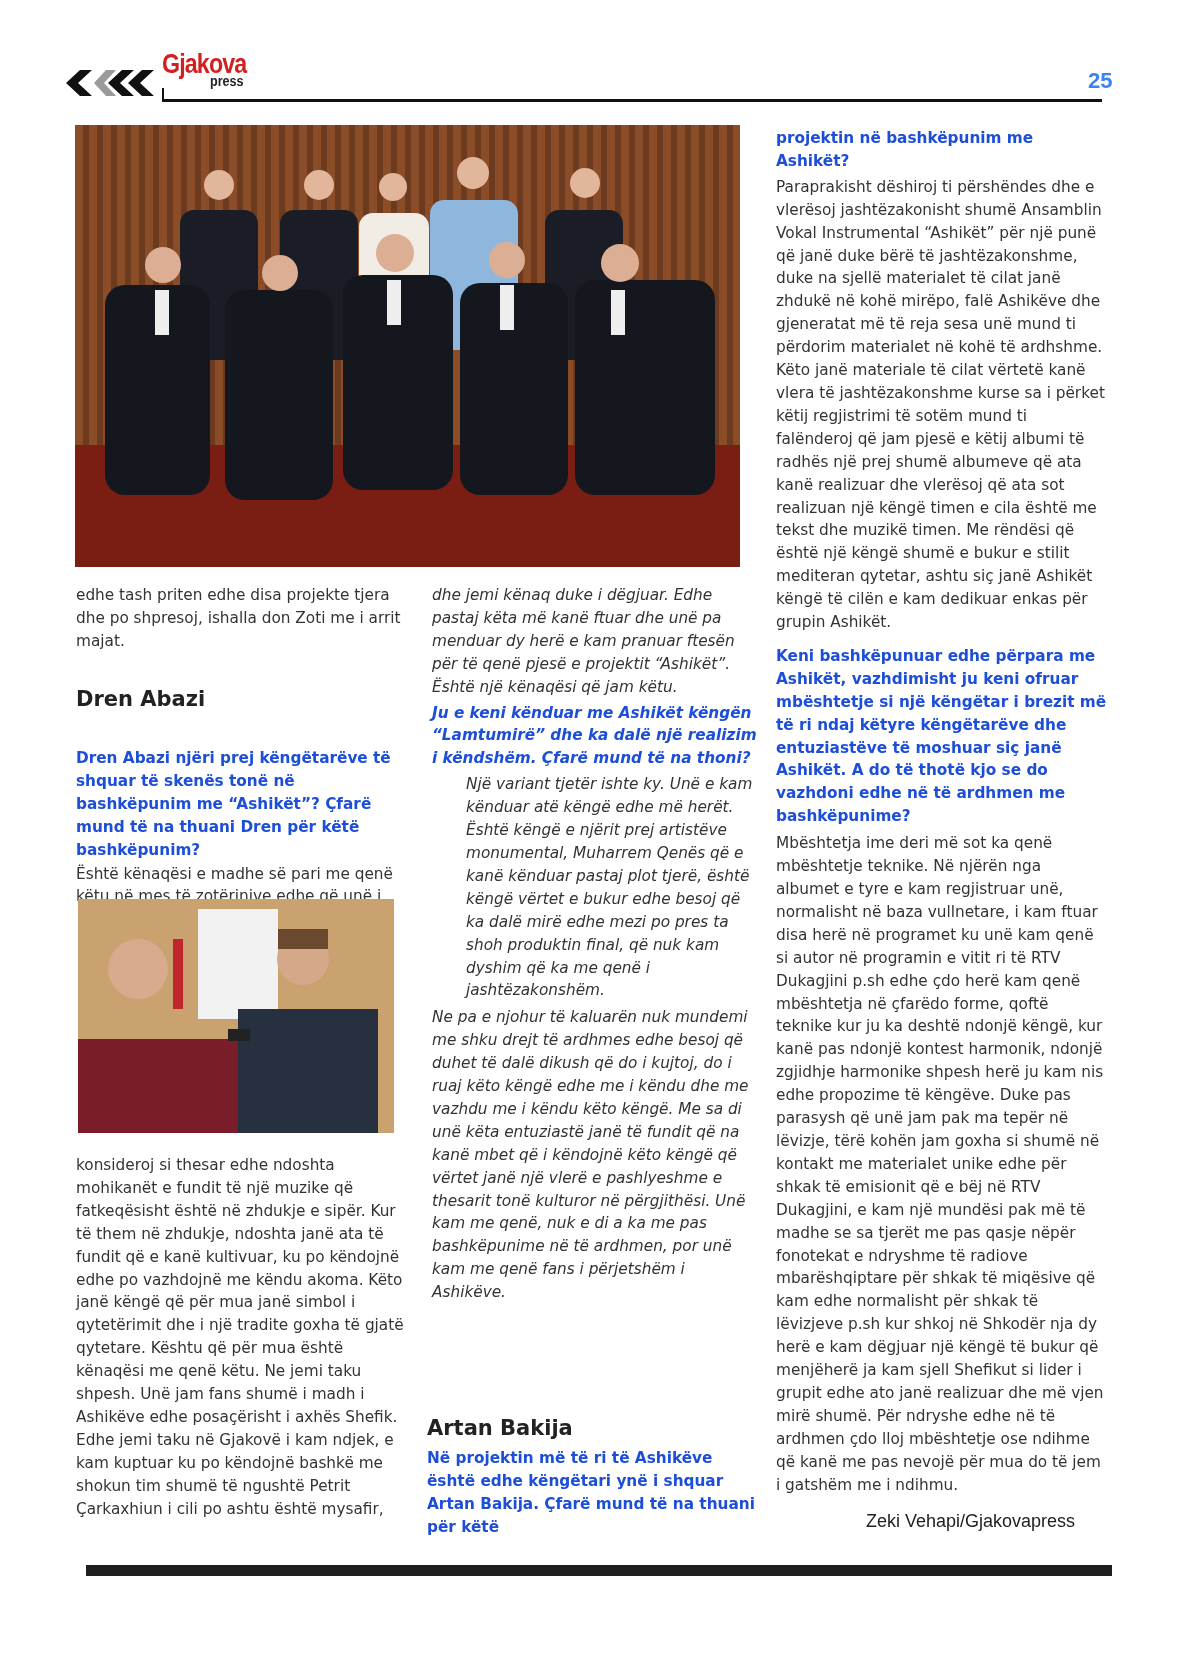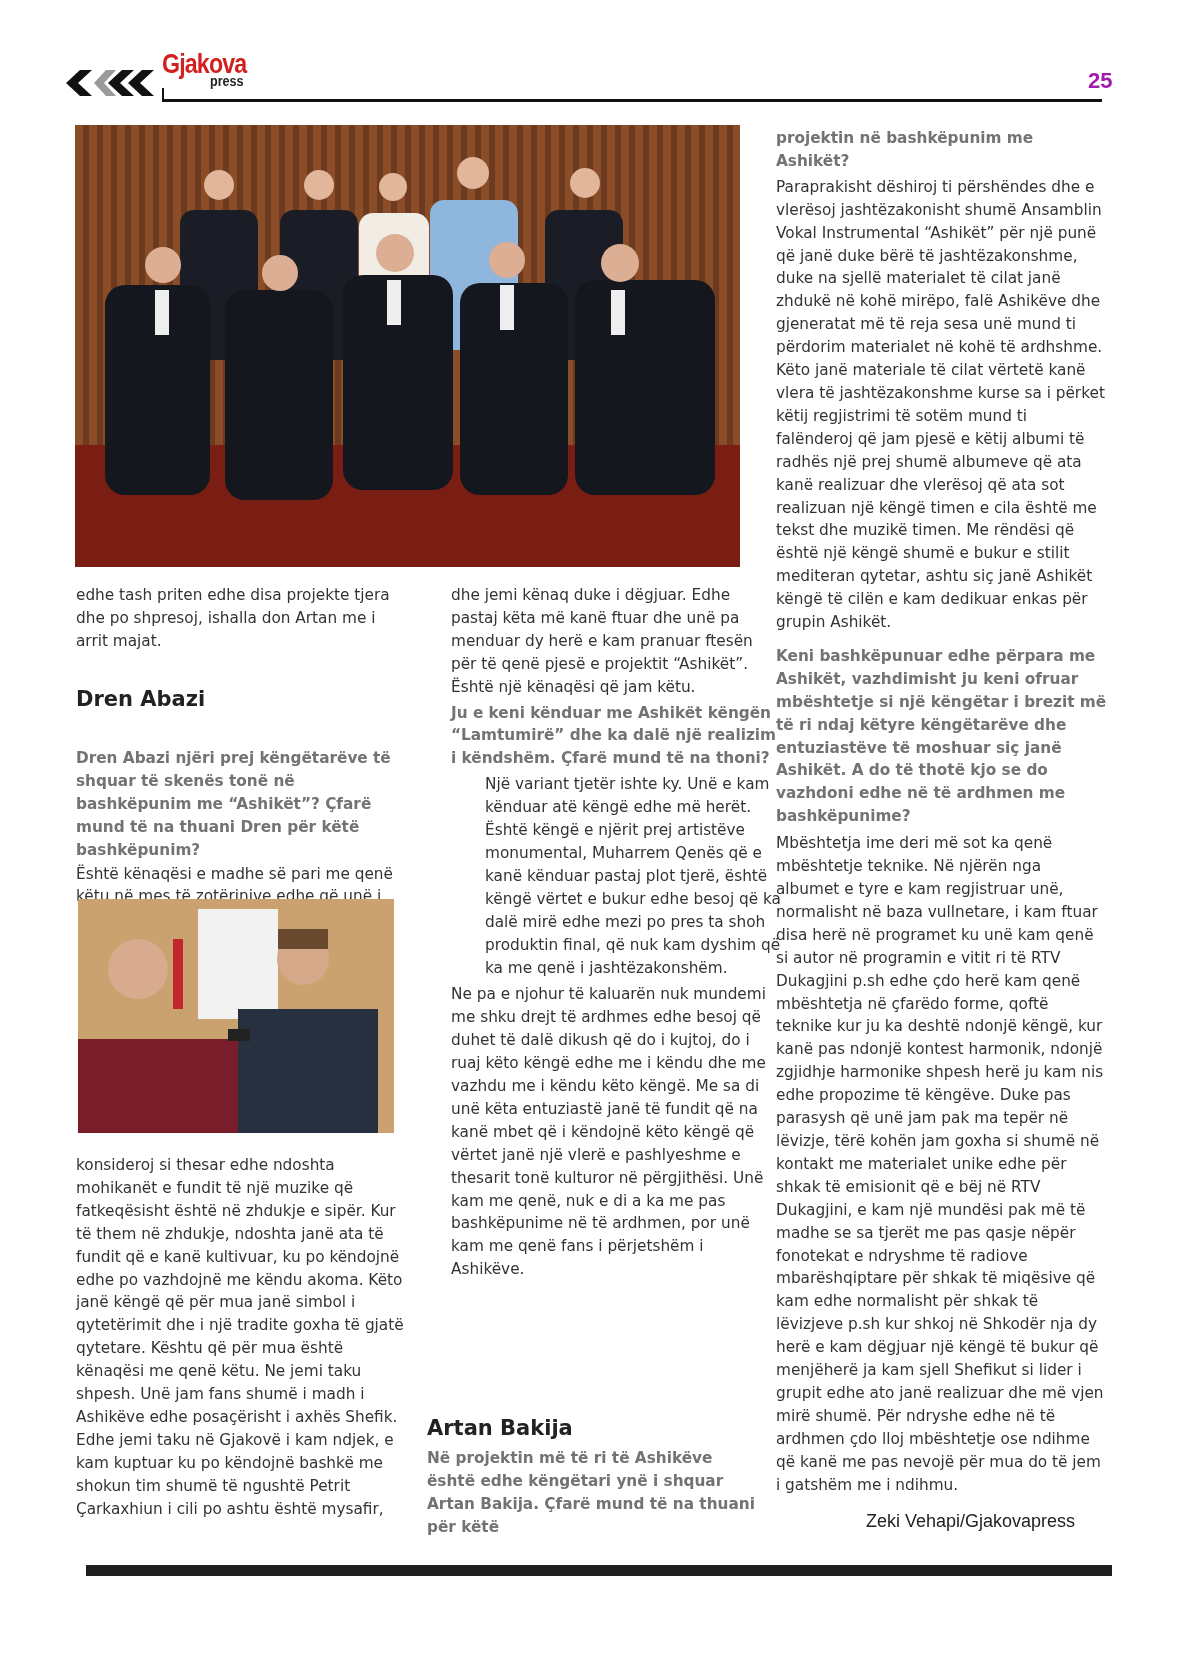--- a/index.html
+++ b/index.html
@@ -8,28 +8,28 @@
   .abs { position:absolute; }
   
   .chevrons { left:62px; top:68px; width:100px; height:30px; }
   .logo { left:160px; top:50px; width:120px; height:42px; }
   .logo-main { position:absolute; left:2px; top:0; font-family:"Liberation Sans", sans-serif; font-weight:bold;
                font-size:27px; color:#d21f1f; letter-spacing:-1px; transform:scaleX(0.86); transform-origin:left top; line-height:28px;}
   .logo-sub { position:absolute; left:50px; top:24px; font-family:"Liberation Sans", sans-serif; font-weight:bold;
               font-size:14px; color:#222; transform:scaleX(0.9); transform-origin:left top; line-height:14px;}
   .logo-vline { left:162px; top:88px; width:2px; height:13px; background:#111; }
   .header-rule { left:162px; top:99px; width:940px; height:3px; background:#111; }
-  .page-num { left:1088px; top:68px; font-family:"Liberation Sans", sans-serif; font-weight:bold; font-size:22px; color:#a21caf; }
+  .page-num { left:1088px; top:68px; font-family:"Liberation Sans", sans-serif; font-weight:bold; font-size:22px; color:#3b82f6; }
   
   .photo-main { left:75px; top:125px; width:665px; height:442px; overflow:hidden; }
   .photo-small { left:78px; top:899px; width:316px; height:234px; overflow:hidden; }
   
   .col { font-size:15.3px; line-height:22.9px; color:#333; }
   .col p { margin:0; }
-  .q { font-weight:bold; color:#737373; }
+  .q { font-weight:bold; color:#1d4ed8; }
   .h2 { font-size:21px; font-weight:bold; color:#222; line-height:26px; }
   .byline { font-family:"Liberation Sans", sans-serif; font-size:18px; color:#222; }
   .footer-bar { left:86px; top:1565px; width:1026px; height:11px; background:#1e1e1e; }
 </style>
 </head>
 <body>
 
 <div class="abs chevrons">
   <svg width="100" height="30" viewBox="0 0 100 30">
     <polygon points="18,2 30,2 16,15 30,28 18,28 4,15" fill="#111"></polygon>
@@ -89,21 +89,21 @@
     <g fill="#eeeeee">
       <rect x="80" y="165" width="14" height="45"></rect>
         <rect x="312" y="155" width="14" height="45"></rect>
       <rect x="425" y="160" width="14" height="45"></rect>
         <rect x="536" y="165" width="14" height="45"></rect>
     </g>
   </svg>
 </div>
 
 <div class="abs col" style="left:76px; top:584px; width:330px;">
-  <p>edhe tash priten edhe disa projekte tjera dhe po shpresoj, ishalla don Artan me i arrit majat.</p>
+  <p>edhe tash priten edhe disa projekte tjera dhe po shpresoj, ishalla don Zoti me i arrit majat.</p>
 </div>
 <div class="abs h2" style="left:76px; top:686px;text-align:right;">Dren Abazi</div>
 <div class="abs col" style="left:76px; top:747px; width:330px;">
   <p class="q">Dren Abazi njëri prej  këngëtarëve të shquar të skenës tonë në bashkëpunim me “Ashikët”? Çfarë mund të na thuani Dren për këtë bashkëpunim?</p>
   <p style="margin-top:1px;">Është kënaqësi e madhe së pari me qenë këtu në mes të zotërinjve edhe që unë i</p>
 </div>
 
 <div class="abs photo-small">
   <svg width="316" height="234" viewBox="0 0 316 234">
     <rect width="316" height="234" fill="#c9a270"></rect>
@@ -115,21 +115,21 @@
     <circle cx="225" cy="60" r="26" fill="#d6a88a"></circle>
     <rect x="200" y="30" width="50" height="20" fill="#6a4a2e"></rect>
     <rect x="150" y="130" width="22" height="12" fill="#222"></rect>
   </svg>
 </div>
 
 <div class="abs col" style="left:76px; top:1154px; width:330px;">
   <p>konsideroj si thesar edhe ndoshta mohikanët e fundit të një muzike që fatkeqësisht është në zhdukje e sipër. Kur të them në zhdukje, ndoshta janë ata të fundit që e kanë kultivuar, ku po këndojnë edhe po vazhdojnë me këndu akoma. Këto janë këngë që për mua janë simbol i qytetërimit dhe i një tradite goxha të gjatë qytetare. Kështu që për mua është kënaqësi me qenë këtu. Ne jemi taku shpesh. Unë jam fans shumë i madh i Ashikëve edhe posaçërisht i axhës Shefik. Edhe jemi taku në Gjakovë i kam ndjek, e kam kuptuar ku po këndojnë bashkë me shokun tim shumë të ngushtë Petrit Çarkaxhiun i cili po ashtu është mysafir,</p>
 </div>
 
-<div class="abs col" style="left:451px; top:584px; width:330px;">
+<div class="abs col" style="left:432px; top:584px; width:330px;font-style:italic;">
   <p>dhe jemi kënaq duke i dëgjuar. Edhe pastaj këta më kanë ftuar dhe unë pa menduar dy herë e kam pranuar ftesën për të qenë pjesë e projektit “Ashikët”. Është një kënaqësi që jam këtu.</p>
   <p class="q" style="margin-top:3px;">Ju e keni kënduar me Ashikët këngën “Lamtumirë” dhe ka dalë një realizim i këndshëm. Çfarë mund të na thoni?</p>
   <p style="margin-top:3px;margin-left:34px;">Një variant tjetër ishte ky. Unë e kam kënduar atë këngë edhe më herët. Është këngë e njërit prej artistëve monumental, Muharrem Qenës që e kanë kënduar pastaj plot tjerë, është këngë vërtet e bukur edhe besoj që ka dalë mirë edhe mezi po pres ta shoh produktin final, që nuk kam dyshim që ka me qenë i jashtëzakonshëm.</p>
   <p style="margin-top:4px;">Ne pa e njohur të kaluarën nuk mundemi me shku drejt të ardhmes edhe besoj që duhet të dalë dikush që do i kujtoj, do i ruaj këto këngë edhe me i këndu dhe me vazhdu me i këndu këto këngë. Me sa di unë këta entuziastë janë të fundit që na kanë mbet që i këndojnë këto këngë që vërtet janë një  vlerë e pashlyeshme e thesarit tonë kulturor në përgjithësi. Unë kam me qenë, nuk e di a ka me pas bashkëpunime në të ardhmen, por unë kam me qenë fans i përjetshëm i Ashikëve.</p>
 </div>
 <div class="abs h2" style="left:427px; top:1415px;">Artan Bakija</div>
 <div class="abs col" style="left:427px; top:1447px; width:330px;">
   <p class="q">Në projektin më të ri të Ashikëve është edhe këngëtari ynë i shquar Artan Bakija. Çfarë mund të na thuani për këtë</p>
 </div>
 

